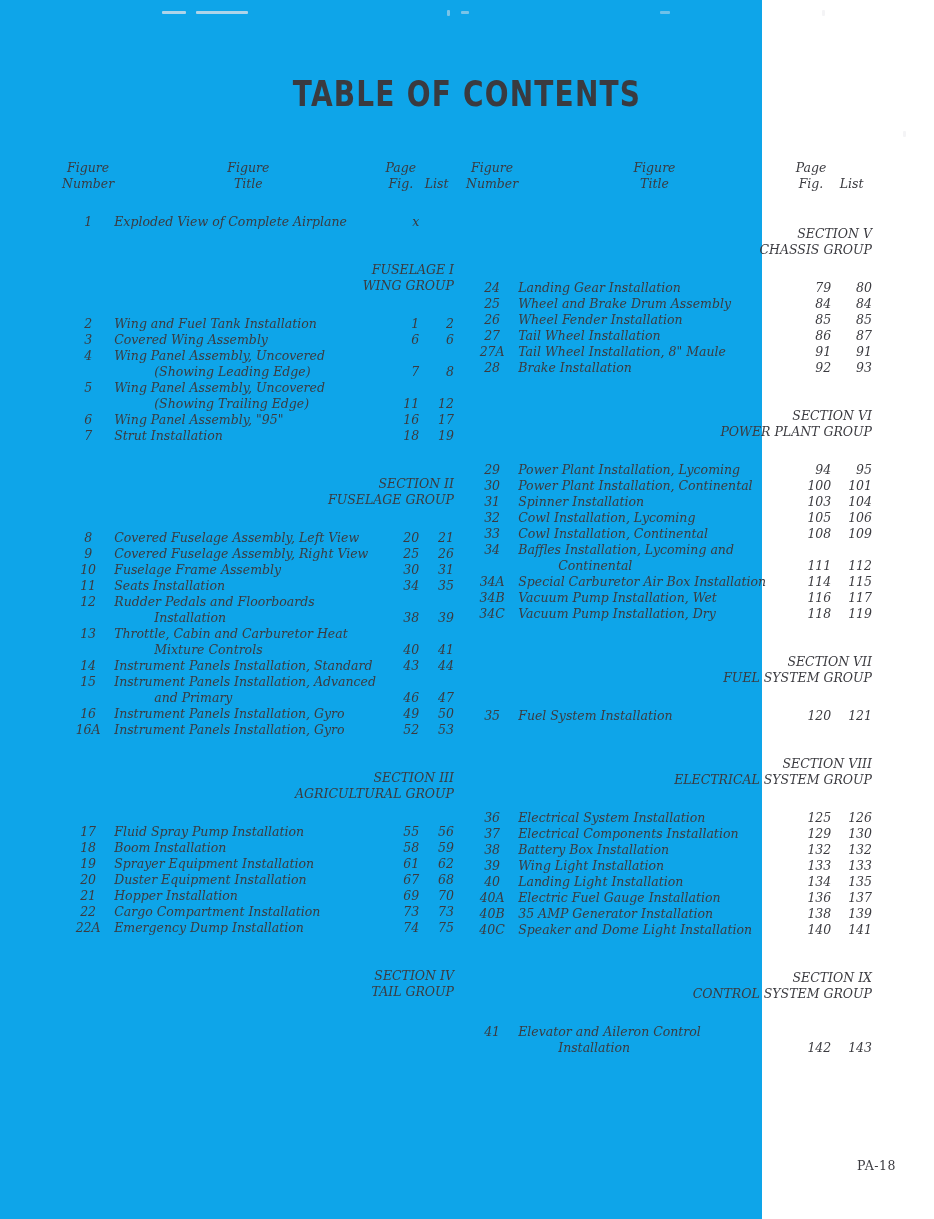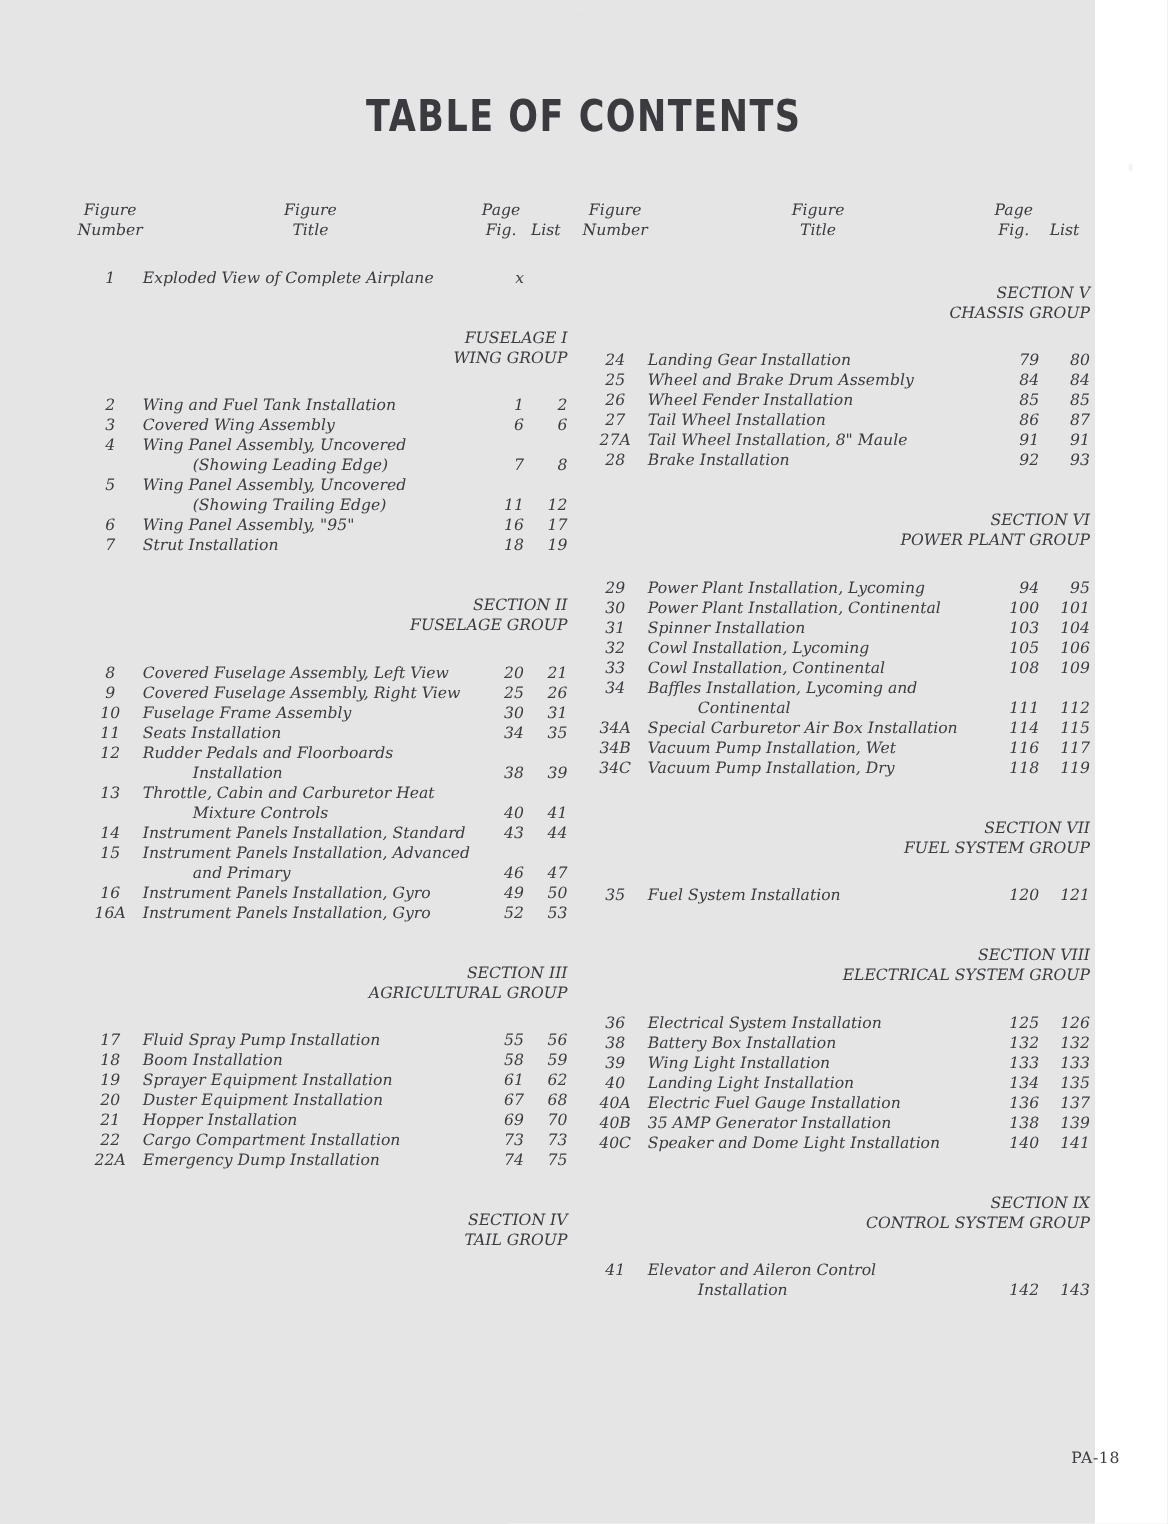--- a/index.html
+++ b/index.html
@@ -10,23 +10,23 @@
   body {
     width: 934px;
     height: 1219px;
     background: #ffffff;
     font-family: "DejaVu Serif", "Liberation Serif", serif;
     color: #3b3b40;
     overflow: hidden;
   }
   .page {
     position: relative;
-    width: 876px;
+    width: 762px;
     height: 1219px;
-    background: #e5e5e5;
+    background: #0ea5e9;
     box-sizing: border-box;
   }
   
   .scan-speck {
     position: absolute;
     background: #e4e4e8;
     opacity: .75;
     border-radius: 1px;
   }
   .sp1 { left: 162px; top: 11px; width: 24px;  height: 3px; }
@@ -556,20 +556,26 @@
             <tr class="spacer-md">
               <td colspan="4"></td>
             </tr>
             <tr class="">
               <td class="c-num">36</td>
               <td class="c-title">Electrical System Installation</td>
               <td class="c-fig">125</td>
               <td class="c-list">126</td>
             </tr>
             <tr class="">
+              <td class="c-num">37</td>
+              <td class="c-title">Electrical Components Installation</td>
+              <td class="c-fig">129</td>
+              <td class="c-list">130</td>
+            </tr>
+            <tr class="">
               <td class="c-num">38</td>
               <td class="c-title">Battery Box Installation</td>
               <td class="c-fig">132</td>
               <td class="c-list">132</td>
             </tr>
             <tr class="">
               <td class="c-num">39</td>
               <td class="c-title">Wing Light Installation</td>
               <td class="c-fig">133</td>
               <td class="c-list">133</td>

